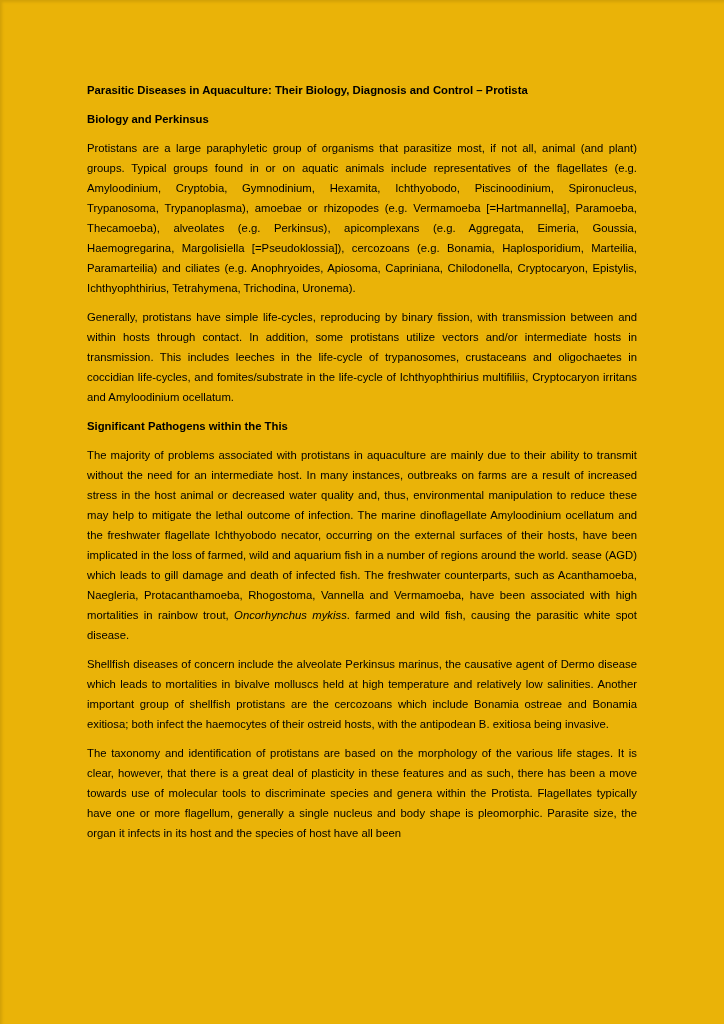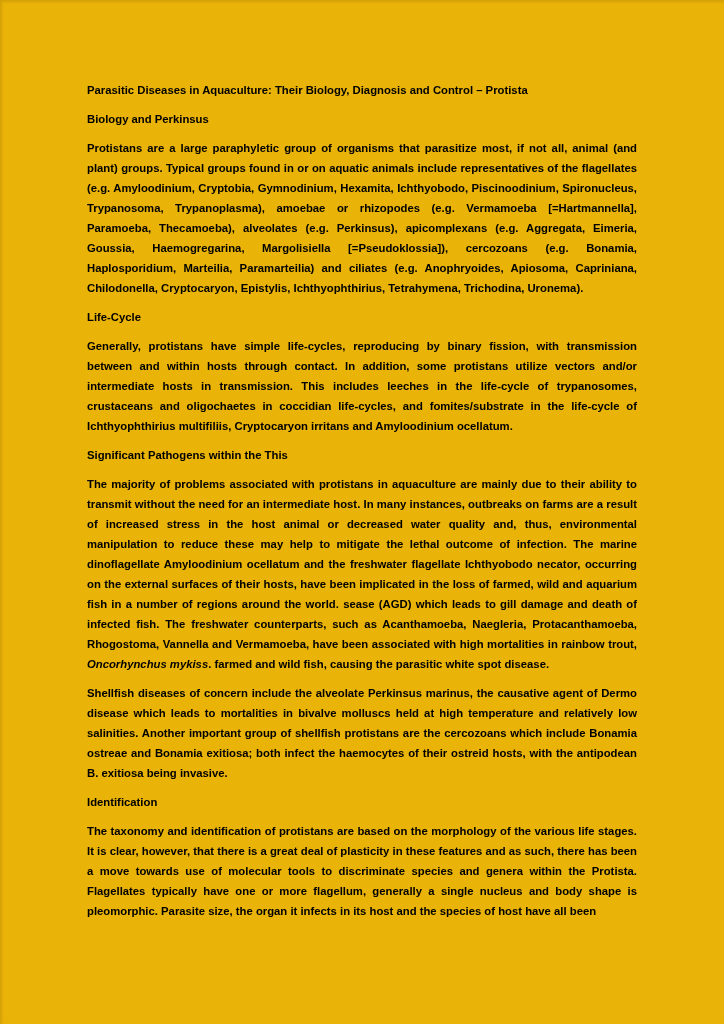--- a/index.html
+++ b/index.html
@@ -27,39 +27,37 @@
     margin: 0 0 9px 0;
   }
   .heading {
     font-size: 11.3px;
     font-weight: bold;
     line-height: 20px;
     margin: 0 0 9px 0;
   }
   .para {
     font-size: 11.3px;
-    font-weight: bold;
+    font-weight: normal;
     line-height: 20px;
     margin: 0 0 9px 0;
     text-align: justify;
     text-justify: inter-word;
   }
   .para em {
     font-style: italic;
   }
 </style>
 </head>
 <body>
 
 <div class="page">
   <h1 class="title">Parasitic Diseases in Aquaculture: Their Biology, Diagnosis and Control – Protista</h1>
   <div>
       <h2 class="heading">Biology and Perkinsus</h2>
       <p class="para">Protistans are a large paraphyletic group of organisms that parasitize most, if not all, animal (and plant) groups. Typical groups found in or on aquatic animals include representatives of the flagellates (e.g. Amyloodinium, Cryptobia, Gymnodinium, Hexamita, Ichthyobodo, Piscinoodinium, Spironucleus, Trypanosoma, Trypanoplasma), amoebae or rhizopodes (e.g. Vermamoeba [=Hartmannella], Paramoeba, Thecamoeba), alveolates (e.g. Perkinsus), apicomplexans (e.g. Aggregata, Eimeria, Goussia, Haemogregarina, Margolisiella [=Pseudoklossia]), cercozoans (e.g. Bonamia, Haplosporidium, Marteilia, Paramarteilia) and ciliates (e.g. Anophryoides, Apiosoma, Capriniana, Chilodonella, Cryptocaryon, Epistylis, Ichthyophthirius, Tetrahymena, Trichodina, Uronema).</p>
-      <h2 class="heading">Life-Cycle</h2>
       <p class="para">Generally, protistans have simple life-cycles, reproducing by binary fission, with transmission between and within hosts through contact. In addition, some protistans utilize vectors and/or intermediate hosts in transmission. This includes leeches in the life-cycle of trypanosomes, crustaceans and oligochaetes in coccidian life-cycles, and fomites/substrate in the life-cycle of Ichthyophthirius multifiliis, Cryptocaryon irritans and Amyloodinium ocellatum.</p>
       <h2 class="heading">Significant Pathogens within the This</h2>
       <p class="para">The majority of problems associated with protistans in aquaculture are mainly due to their ability to transmit without the need for an intermediate host. In many instances, outbreaks on farms are a result of increased stress in the host animal or decreased water quality and, thus, environmental manipulation to reduce these may help to mitigate the lethal outcome of infection. The marine dinoflagellate Amyloodinium ocellatum and the freshwater flagellate Ichthyobodo necator, occurring on the external surfaces of their hosts, have been implicated in the loss of farmed, wild and aquarium fish in a number of regions around the world. sease (AGD) which leads to gill damage and death of infected fish. The freshwater counterparts, such as Acanthamoeba, Naegleria, Protacanthamoeba, Rhogostoma, Vannella and Vermamoeba, have been associated with high mortalities in rainbow trout, <em>Oncorhynchus mykiss</em>. farmed and wild fish, causing the parasitic white spot disease.</p>
       <p class="para">Shellfish diseases of concern include the alveolate Perkinsus marinus, the causative agent of Dermo disease which leads to mortalities in bivalve molluscs held at high temperature and relatively low salinities. Another important group of shellfish protistans are the cercozoans which include Bonamia ostreae and Bonamia exitiosa; both infect the haemocytes of their ostreid hosts, with the antipodean B. exitiosa being invasive.</p>
-      <h2 class="heading">Identification</h2>
       <p class="para">The taxonomy and identification of protistans are based on the morphology of the various life stages. It is clear, however, that there is a great deal of plasticity in these features and as such, there has been a move towards use of molecular tools to discriminate species and genera within the Protista. Flagellates typically have one or more flagellum, generally a single nucleus and body shape is pleomorphic. Parasite size, the organ it infects in its host and the species of host have all been</p>
     </div>
 </div>
 
 </body></html>

